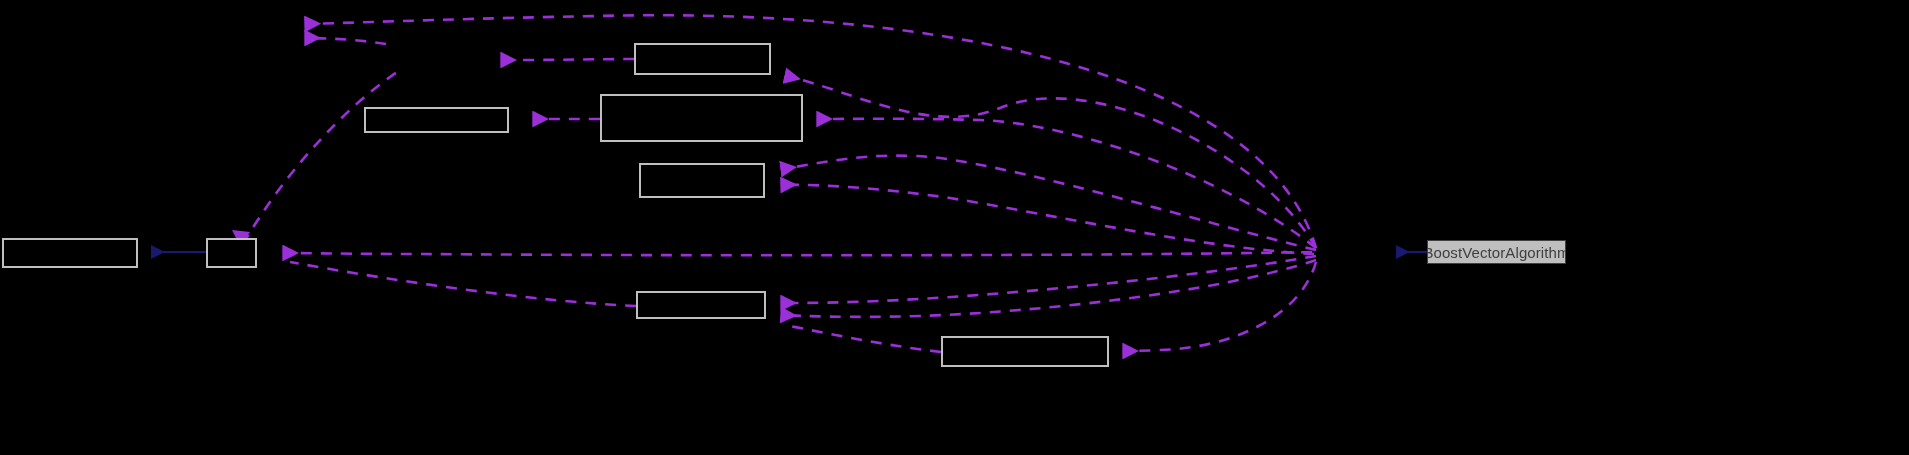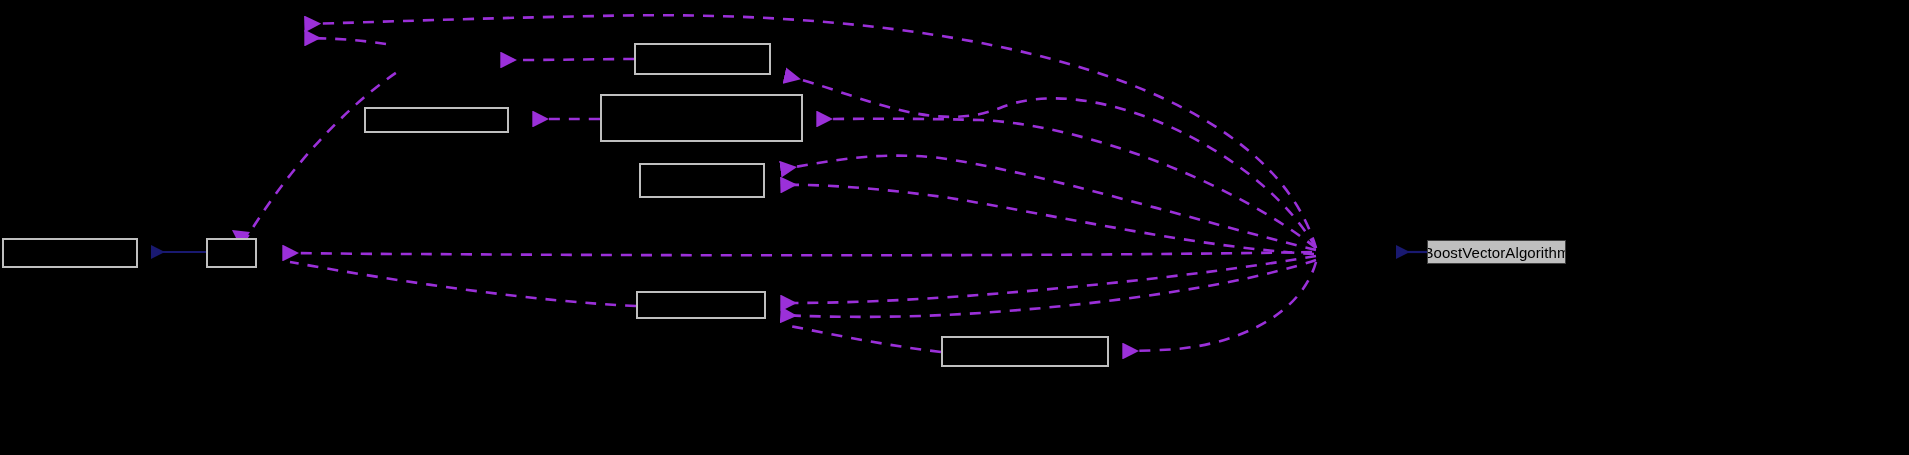--- a/index.html
+++ b/index.html
@@ -39,21 +39,21 @@
     border: 2px solid #bfbfbf;
   }
   .node-current {
     background: #bfbfbf;
     border: 1px solid #404040;
   }
   .node-label {
     font-family: "Liberation Sans", sans-serif;
     font-size: 15px;
     line-height: 1;
-    color: #000000;
+    color: #404040;
     letter-spacing: 0.1px;
   }
   .node-plain .node-label {
     color: #ffffff;
   }
 </style>
 </head>
 <body>
 
 <div id="graph-root">

